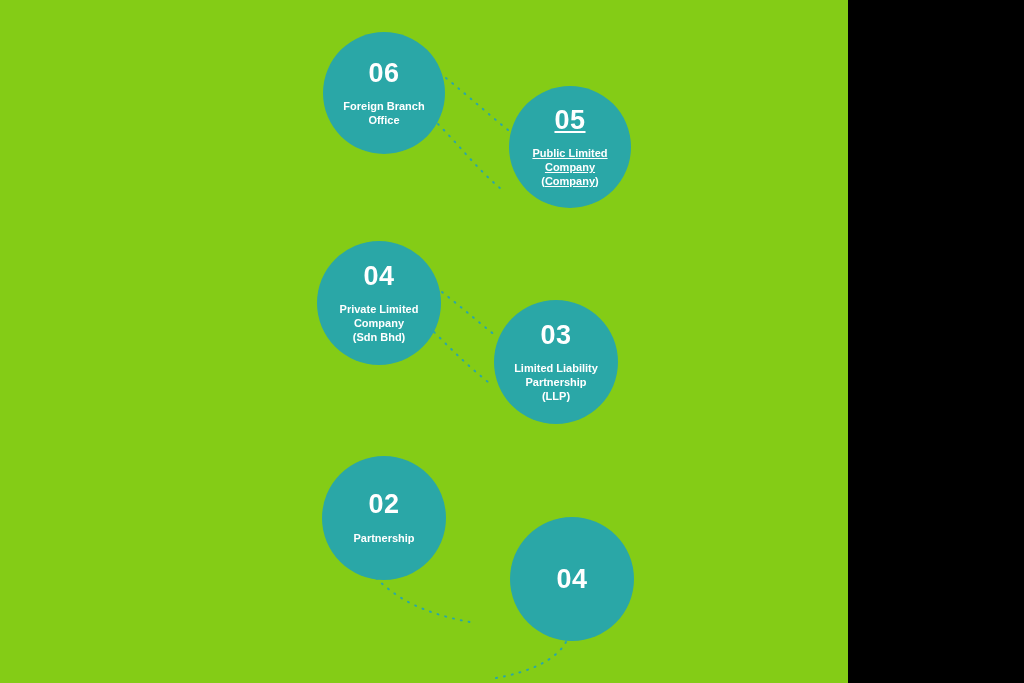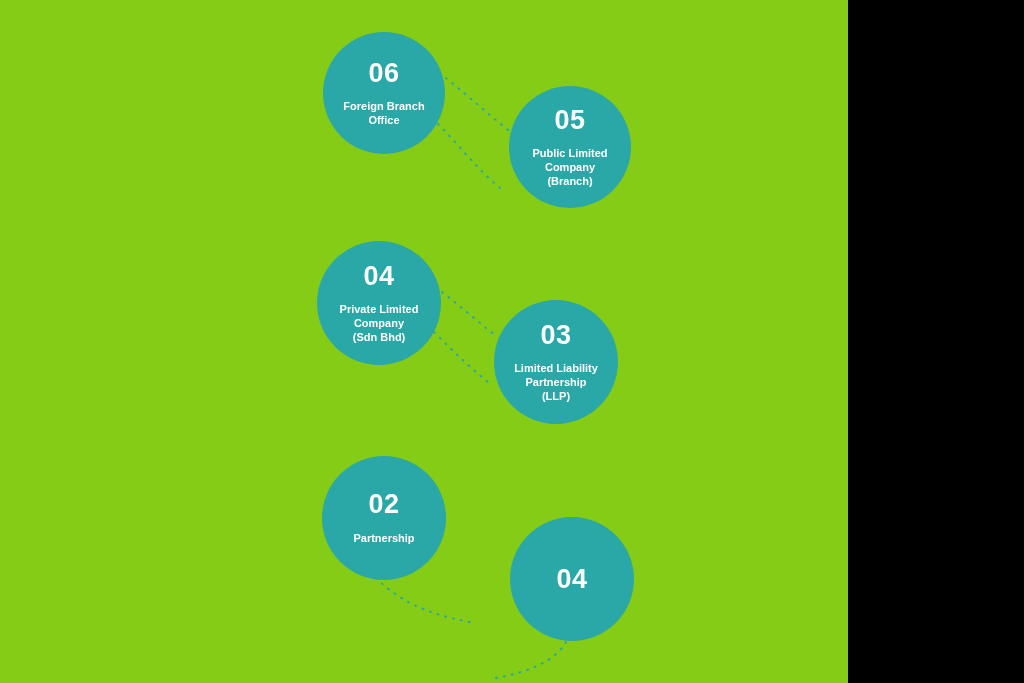--- a/index.html
+++ b/index.html
@@ -76,26 +76,26 @@
     </svg>
 
   <div class="node-circle" style="left: 323px; top: 32px; width: 122px; height: 122px; background: rgb(42, 167, 167);">
     <span class="node-number">06</span>
     <span class="node-label">
         <span class="lbl-line">Foreign Branch</span>
         <span class="lbl-line">Office</span>
       </span>
   </div>
 
-  <div class="node-circle" style="left: 509px; top: 86px; width: 122px; height: 122px; background: rgb(42, 167, 167);">
+  <div class="node-circle" style="left: 509px; top: 86px; width: 122px; height: 122px; background: rgb(42, 167, 167); text-decoration: underline;">
     <span class="node-number">05</span>
     <span class="node-label">
         <span class="lbl-line">Public Limited</span>
         <span class="lbl-line">Company</span>
-        <span class="lbl-line">(Branch)</span>
+        <span class="lbl-line">(Company)</span>
       </span>
   </div>
 
   <div class="node-circle" style="left: 317px; top: 241px; width: 124px; height: 124px; background: rgb(42, 167, 167); justify-content: center;">
     <span class="node-number">04</span>
     <span class="node-label">
         <span class="lbl-line">Private Limited</span>
         <span class="lbl-line">Company</span>
         <span class="lbl-line">(Sdn Bhd)</span>
       </span>

